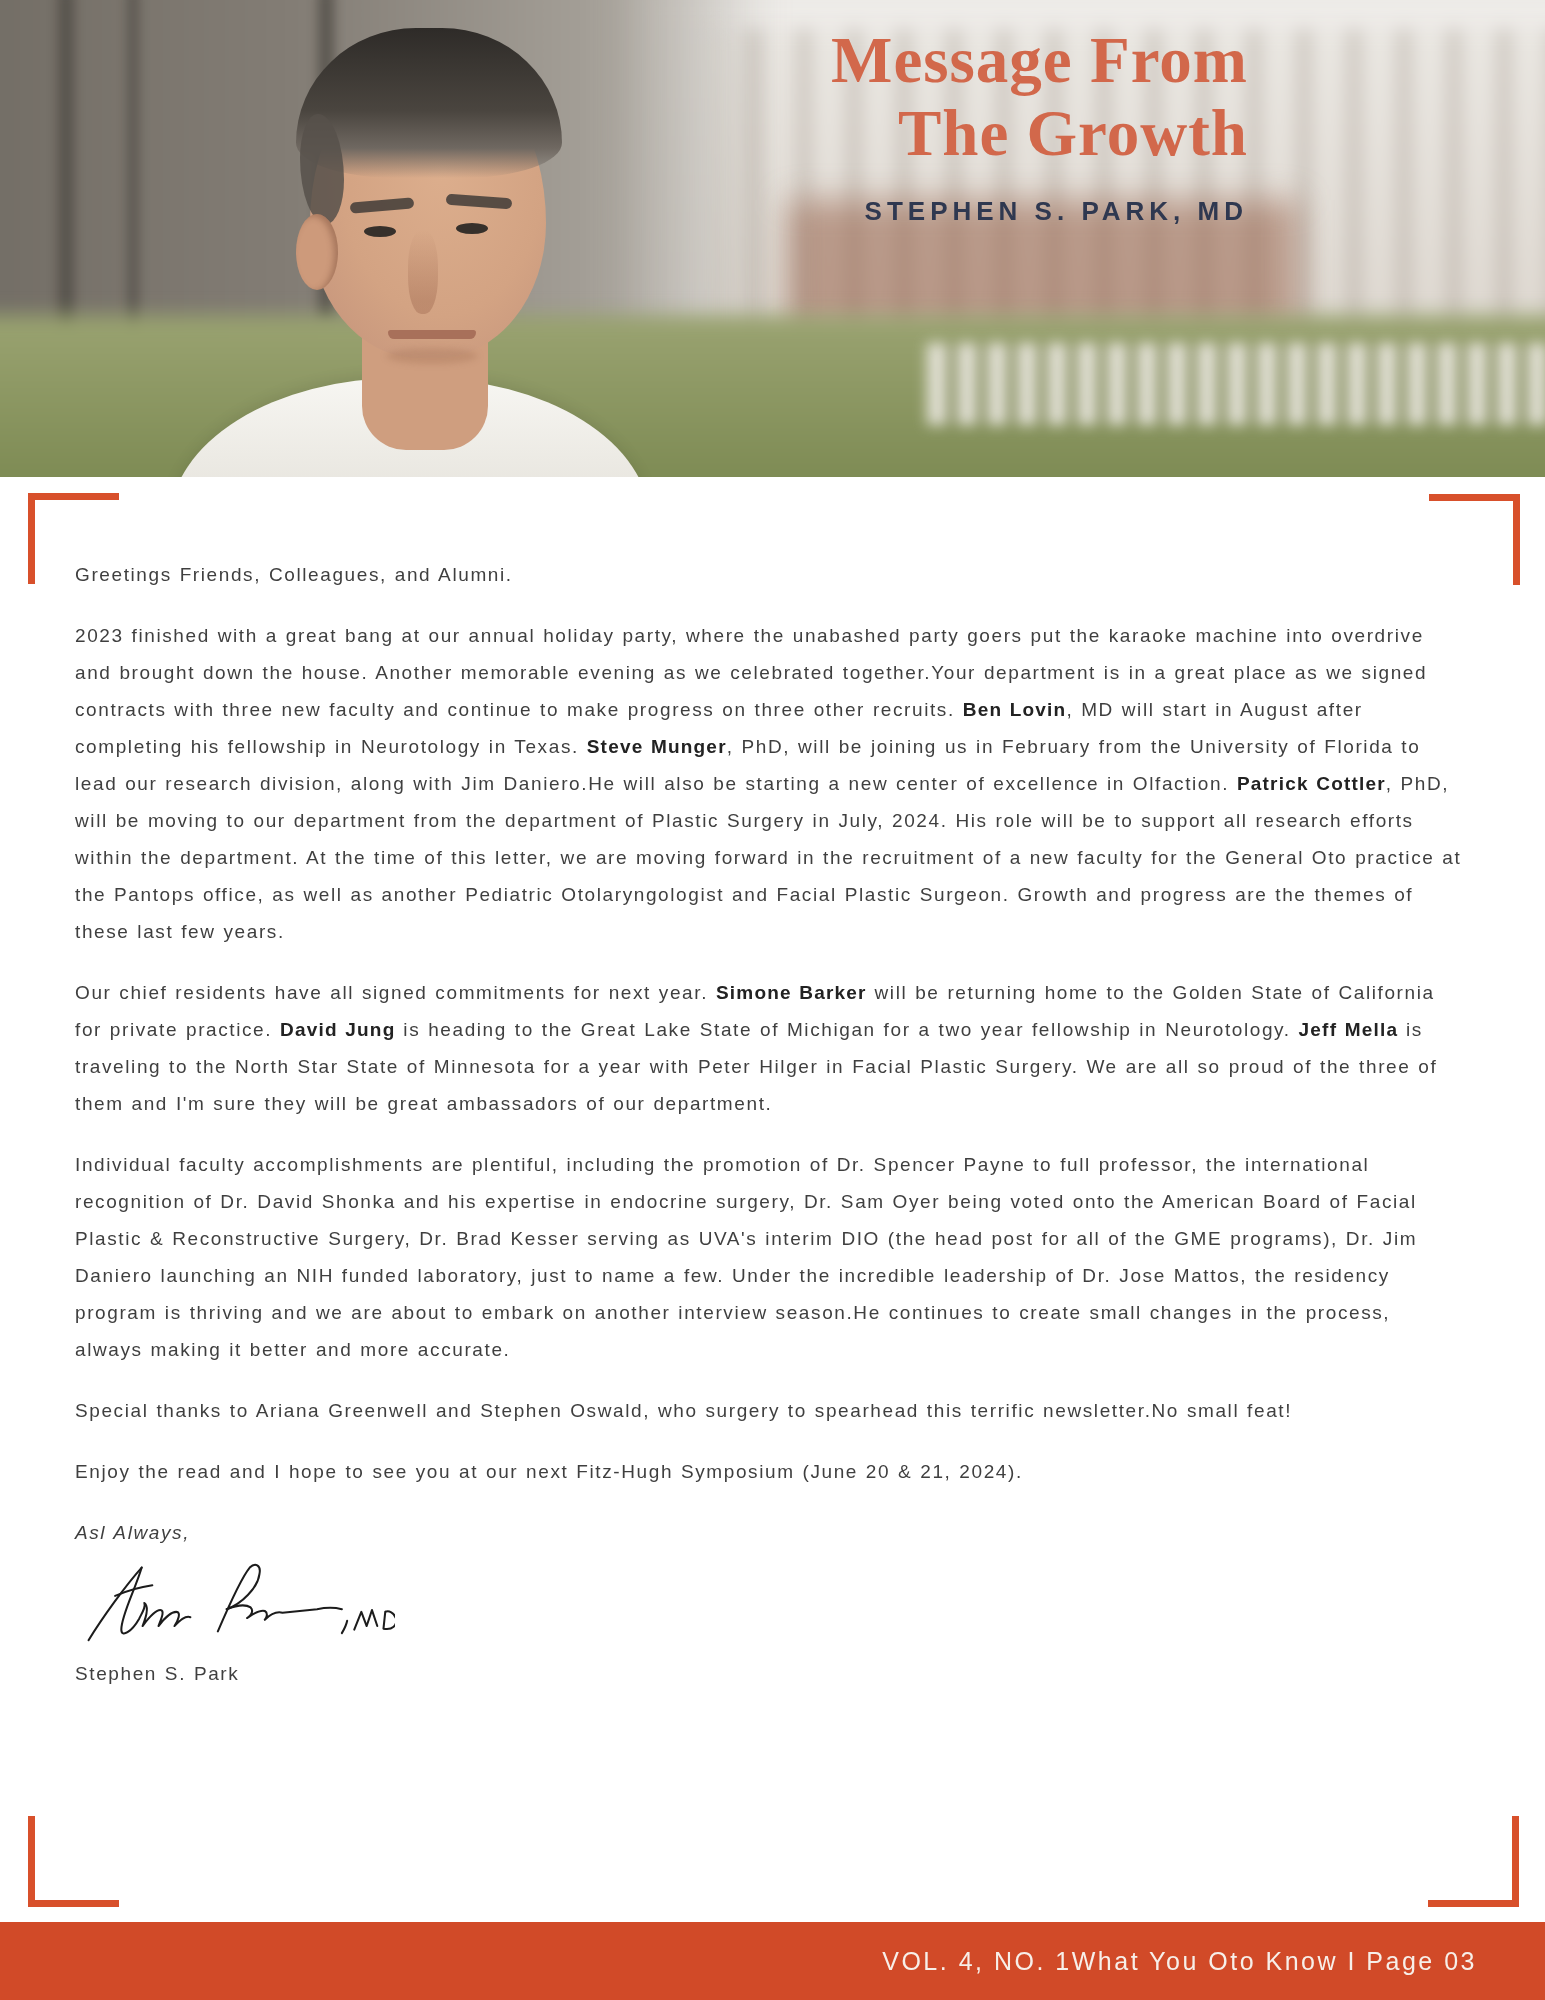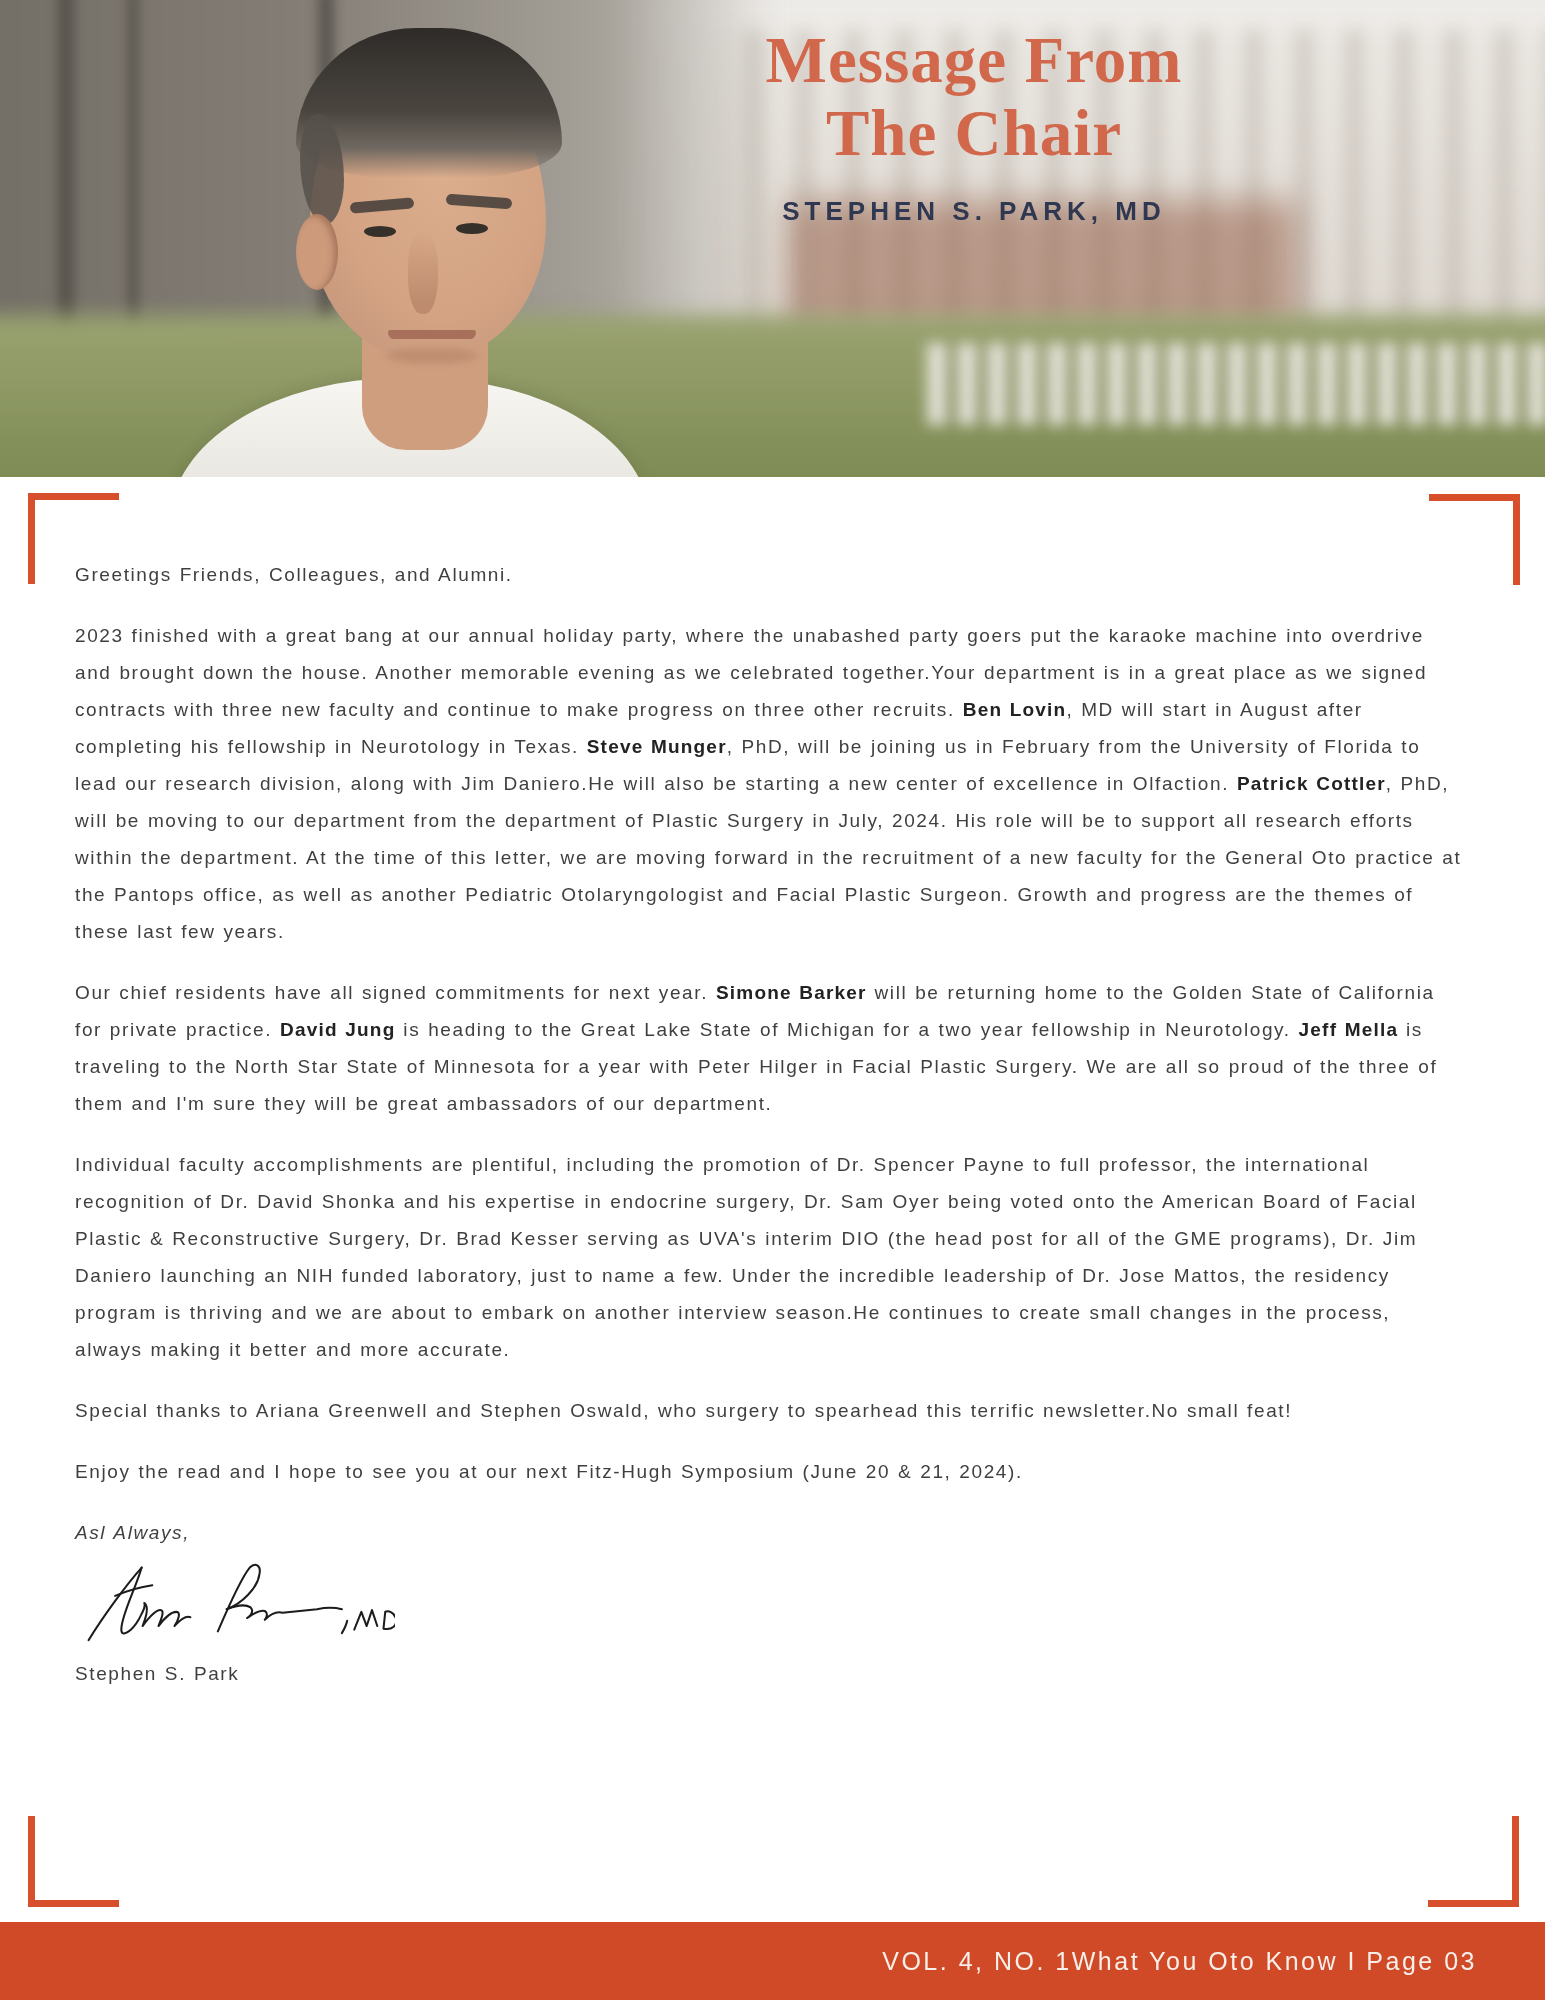--- a/index.html
+++ b/index.html
@@ -39,21 +39,21 @@
   .brow-l{left:200px;top:182px;width:64px;height:11px;background:#49413c;border-radius:7px;transform:rotate(-5deg);opacity:.9;}
   .brow-r{left:296px;top:178px;width:66px;height:11px;background:#49413c;border-radius:7px;transform:rotate(4deg);opacity:.9;}
   .eye-l{left:214px;top:208px;width:32px;height:11px;background:#36302b;border-radius:50%;}
   .eye-r{left:306px;top:205px;width:32px;height:11px;background:#36302b;border-radius:50%;}
   .nose{left:258px;top:212px;width:30px;height:84px;border-radius:44%;
         background:linear-gradient(rgba(0,0,0,0) 0%,rgba(155,100,75,.38) 85%);}
   .mouth{left:238px;top:312px;width:88px;height:9px;background:#a8705a;border-radius:5px 5px 12px 12px;}
   .chin{left:236px;top:330px;width:92px;height:16px;background:rgba(140,90,65,.22);border-radius:50%;filter:blur(3px);}
 
   
-  .title-block{position:absolute;left:700px;top:24px;width:548px;text-align:center;}
+  .title-block{position:absolute;left:700px;top:24px;width:548px;text-align:right;}
   .main-title{font-family:"Liberation Serif",serif;font-weight:600;font-size:65px;line-height:73px;
               color:#d2684b;letter-spacing:1px;margin:0;}
   .author{margin-top:26px;font-size:26px;font-weight:700;letter-spacing:5px;color:#2f3850;}
 
   
   .corner{position:absolute;width:84px;height:84px;border:0 solid #d8502b;}
   .c-tl{left:28px;top:493px;border-left-width:7px;border-top-width:7px;}
   .c-tr{right:25px;top:494px;border-right-width:7px;border-top-width:7px;}
   .c-bl{left:28px;bottom:93px;border-left-width:7px;border-bottom-width:7px;}
   .c-br{right:26px;bottom:93px;border-right-width:7px;border-bottom-width:7px;}
@@ -100,21 +100,21 @@
       <div class="eye-l"></div>
       <div class="eye-r"></div>
       <div class="nose"></div>
       <div class="mouth"></div>
       <div class="chin"></div>
     </div>
 
     <div class="title-block">
       <div class="main-title">
         <div>Message From</div>
-        <div>The Chair</div>
+        <div>The Growth</div>
       </div>
       <div class="author">STEPHEN S. PARK, MD</div>
     </div>
   </div>
 
   <div class="corner c-tl"></div>
   <div class="corner c-tr"></div>
   <div class="corner c-bl"></div>
   <div class="corner c-br"></div>
 

